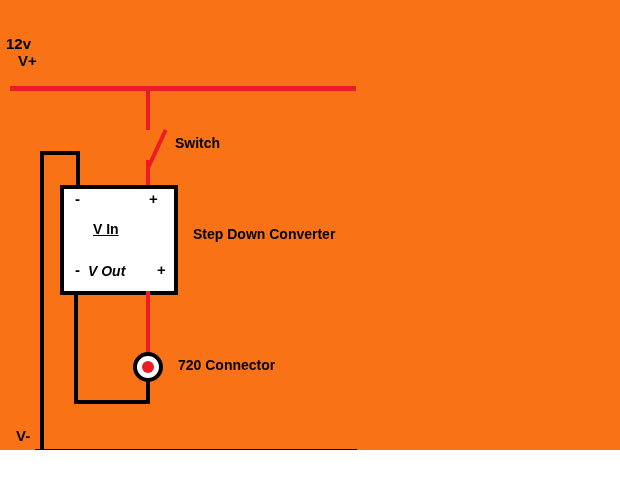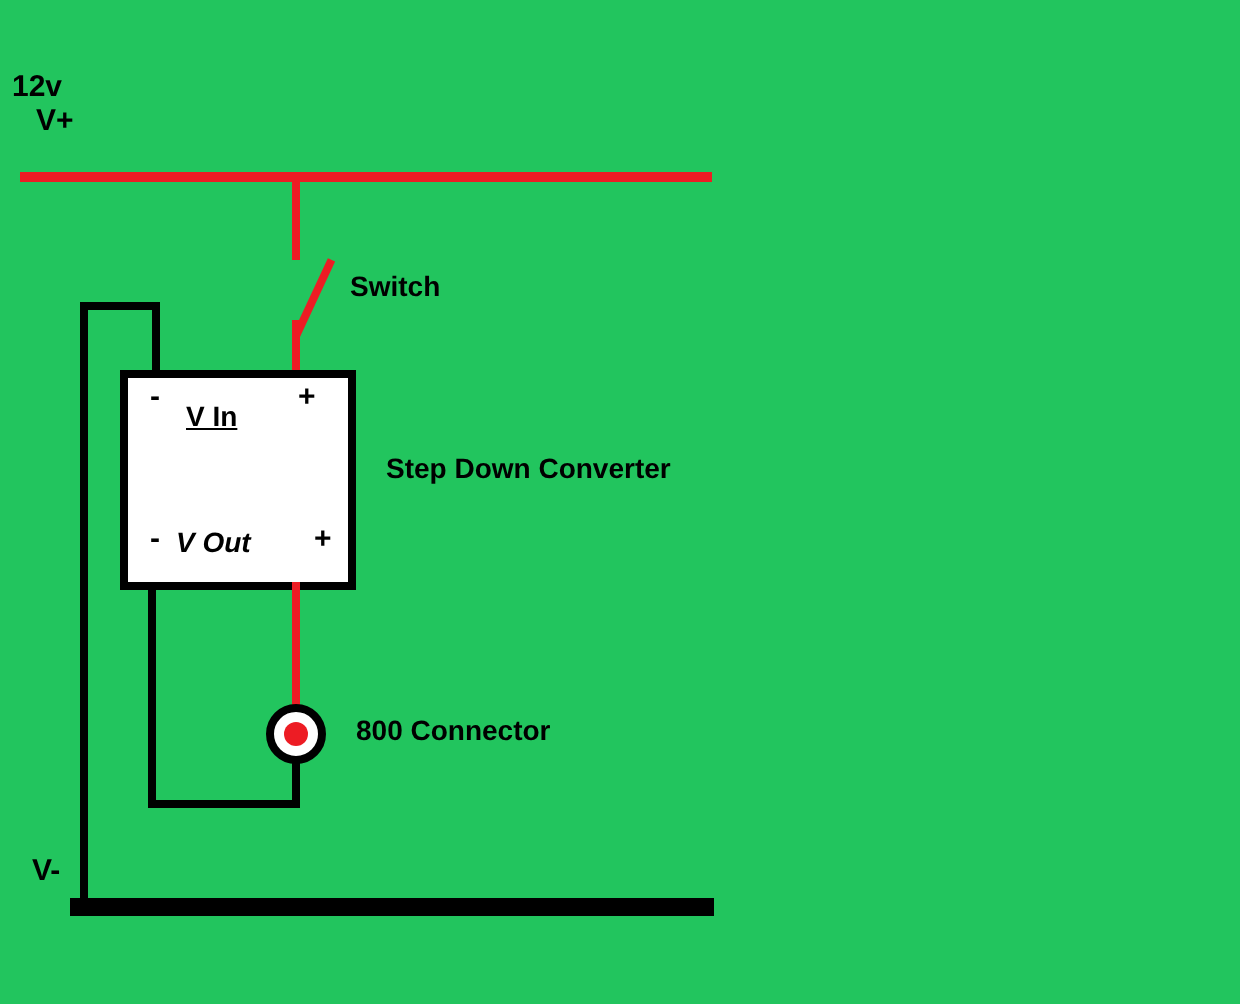--- a/index.html
+++ b/index.html
@@ -1,22 +1,22 @@
 <!DOCTYPE html>
 <html><head>
 <meta charset="utf-8">
 <style>
   * { margin: 0; padding: 0; box-sizing: border-box; }
   html, body { background: #ffffff; }
   body { font-family: "Liberation Sans", sans-serif; }
   .canvas {
     position: relative;
     width: 620px;
-    height: 502px;
-    background: #22c55e;
+    height: 450px;
+    background: #f97316;
     overflow: hidden;
   }
   .wire { position: absolute; background: #000; }
   .label {
     position: absolute;
     font-weight: bold;
     color: #000000;
     white-space: nowrap;
     line-height: 1.1;
   }
@@ -75,34 +75,34 @@
   <div class="wire" style="left: 146px; top: 160px; width: 4px; height: 28px; background: rgb(237, 28, 36);"></div>
 
   <div class="wire" style="left: 40px; top: 151px; width: 40px; height: 4px; background: rgb(0, 0, 0);"></div>
   <div class="wire" style="left: 76px; top: 151px; width: 4px; height: 37px; background: rgb(0, 0, 0);"></div>
 
   <div class="wire" style="left: 40px; top: 151px; width: 4px; height: 303px; background: rgb(0, 0, 0);"></div>
 
   <div class="converter-box">
     <div class="label lbl-15" style="left:11px; top:2px;">-</div>
     <div class="label lbl-15" style="left:85px; top:2px;">+</div>
-    <div class="label lbl-16" style="left:29px; top:12px;text-decoration:underline;">V In</div>
+    <div class="label lbl-16" style="left:29px; top:33px;text-decoration:underline;">V In</div>
     <div class="label lbl-15" style="left:11px; bottom:13px;">-</div>
     <div class="label lbl-16" style="left:24px; bottom:12px;font-style:italic;">V Out</div>
     <div class="label lbl-15" style="left:93px; bottom:13px;">+</div>
   </div>
 
   <div class="label lbl-16" style="left:193px; top:227px;text-align:right;">Step Down Converter</div>
 
   <div class="wire" style="left: 146px; top: 291px; width: 4px; height: 63px; background: rgb(237, 28, 36);"></div>
 
   <div class="connector-circle">
     <div class="connector-dot" style="background: rgb(237, 28, 36);"></div>
   </div>
-  <div class="label lbl-16" style="left:178px; top:358px;">800 Connector</div>
+  <div class="label lbl-16" style="left:178px; top:358px;">720 Connector</div>
 
   <div class="wire" style="left: 146px; top: 378px; width: 4px; height: 26px; background: rgb(0, 0, 0);"></div>
   <div class="wire" style="left: 74px; top: 400px; width: 76px; height: 4px; background: rgb(0, 0, 0);"></div>
   <div class="wire" style="left: 74px; top: 293px; width: 4px; height: 111px; background: rgb(0, 0, 0);"></div>
 
   <div class="label lbl-15" style="left:16px; top:428px;">V-</div>
 
   <div class="wire" style="left: 35px; top: 449px; width: 322px; height: 9px; background: rgb(0, 0, 0);"></div>
 
 </div>

